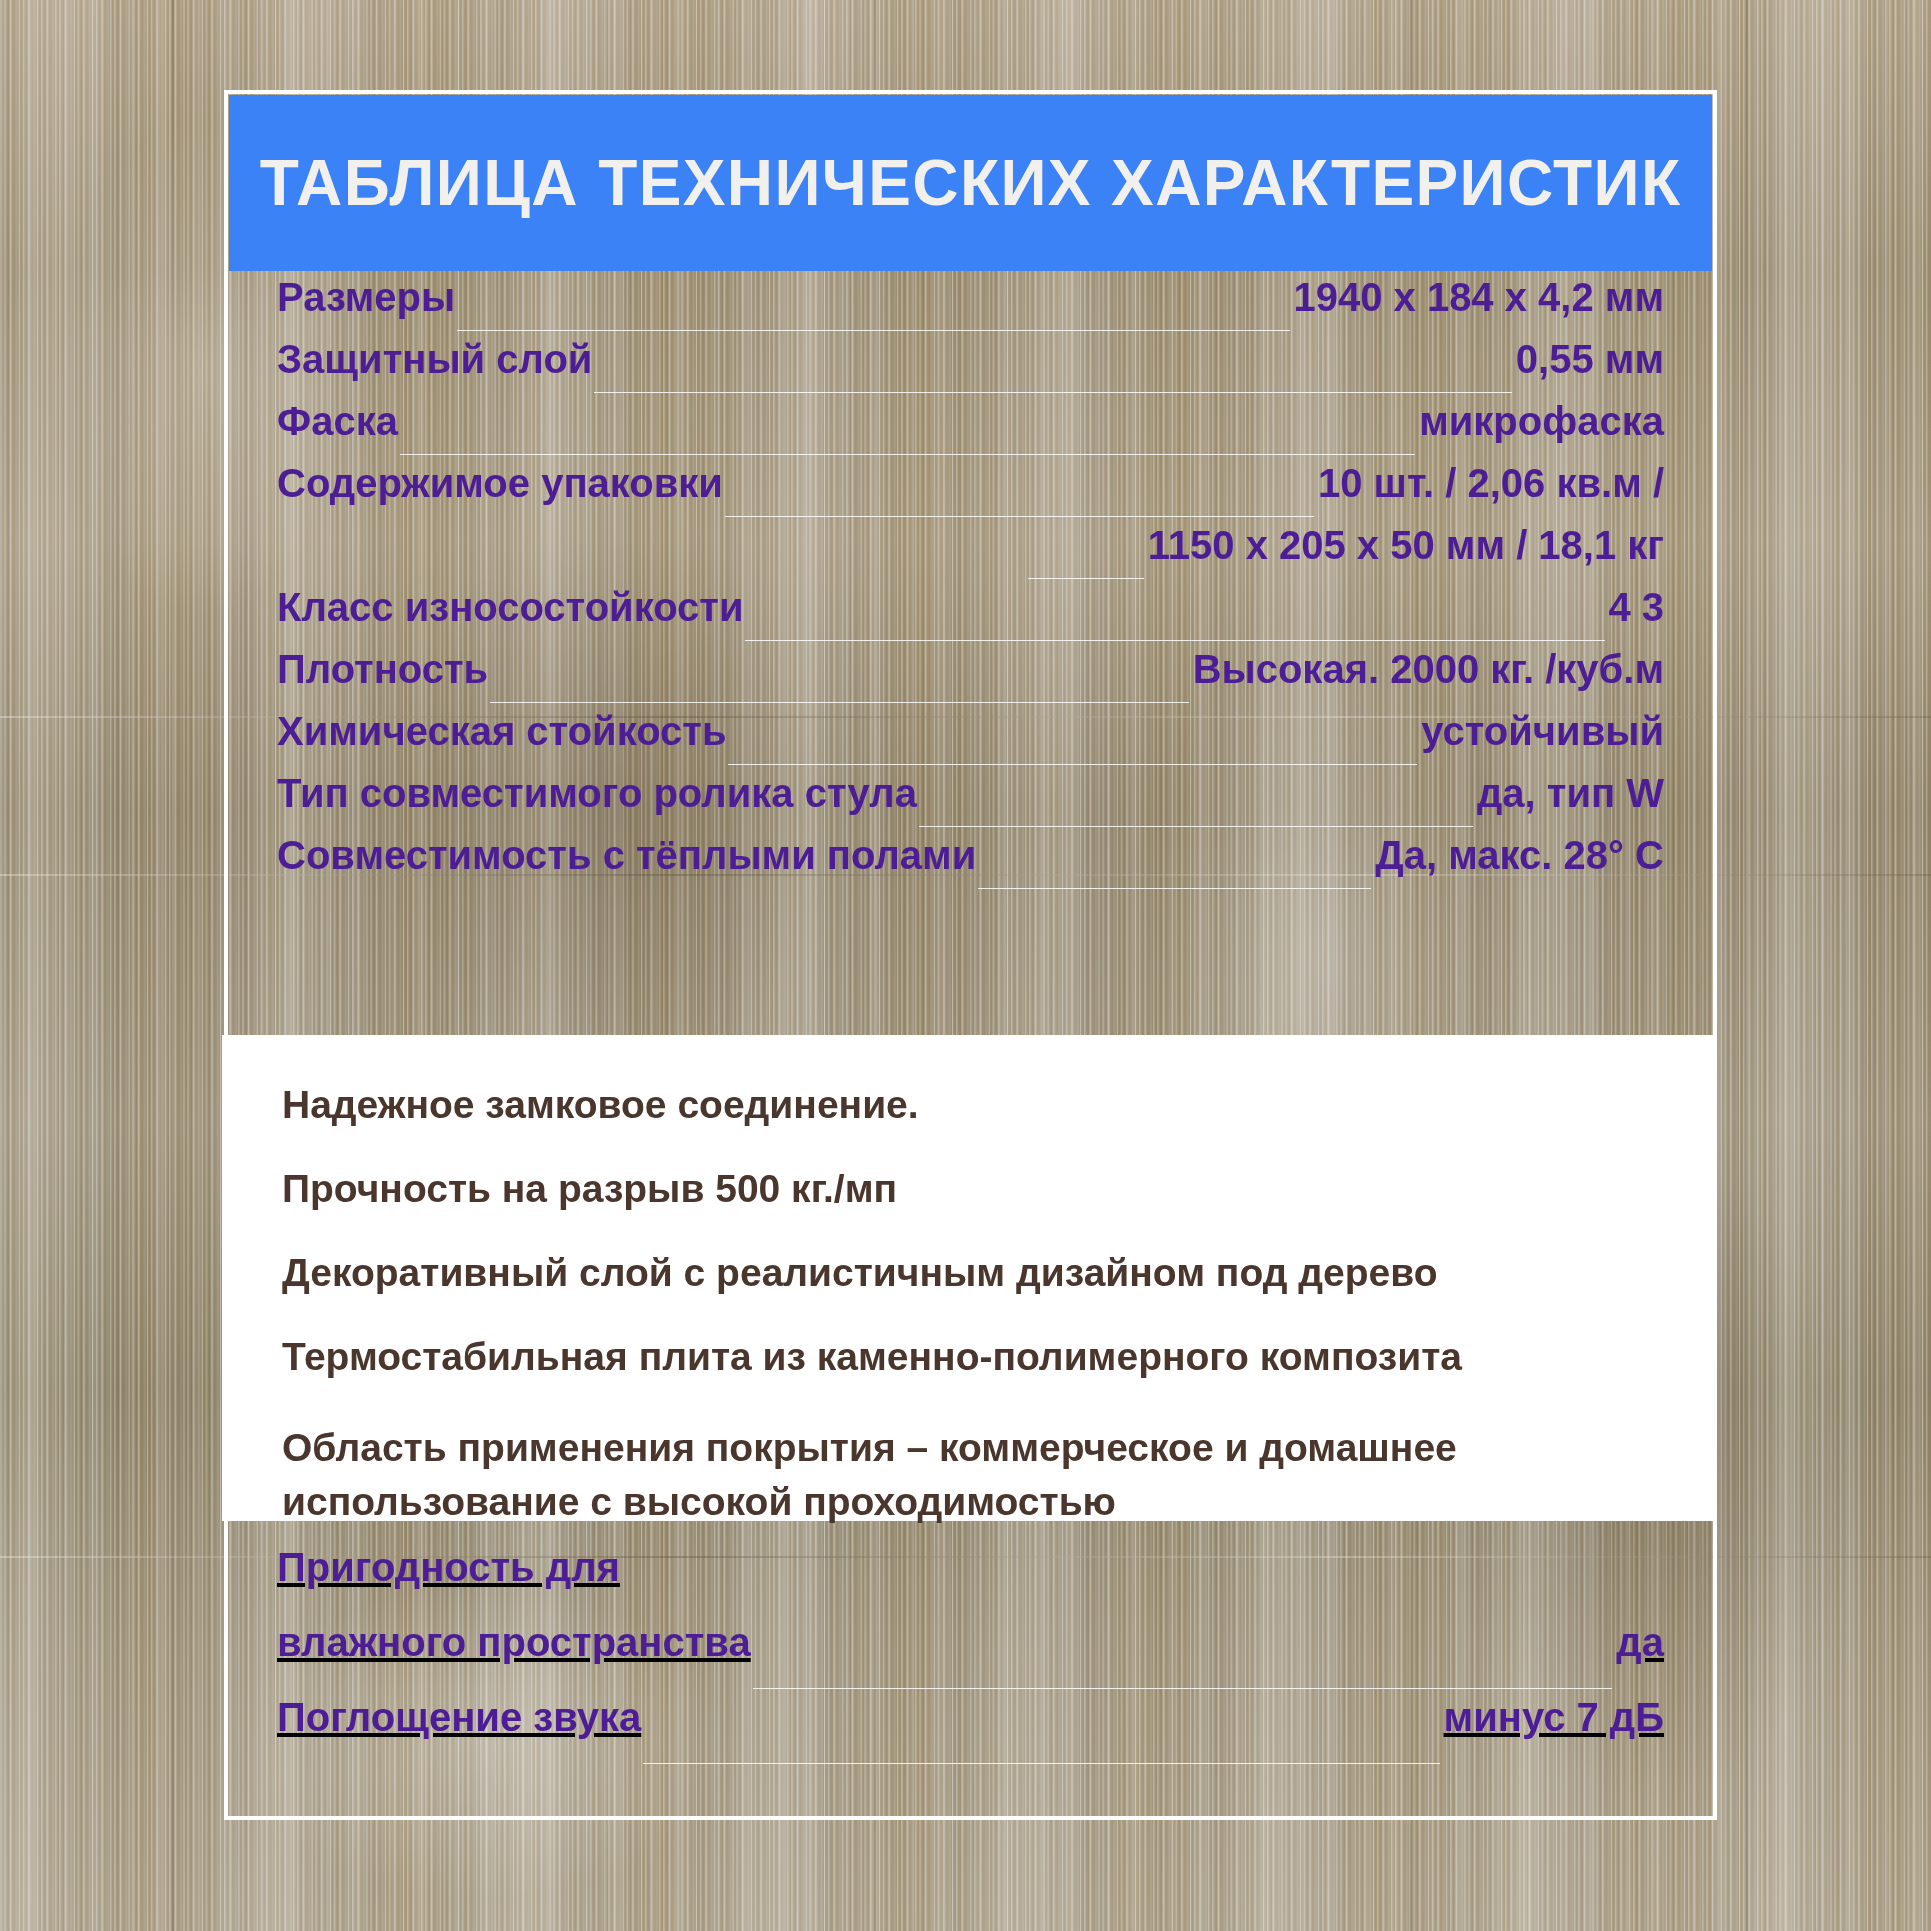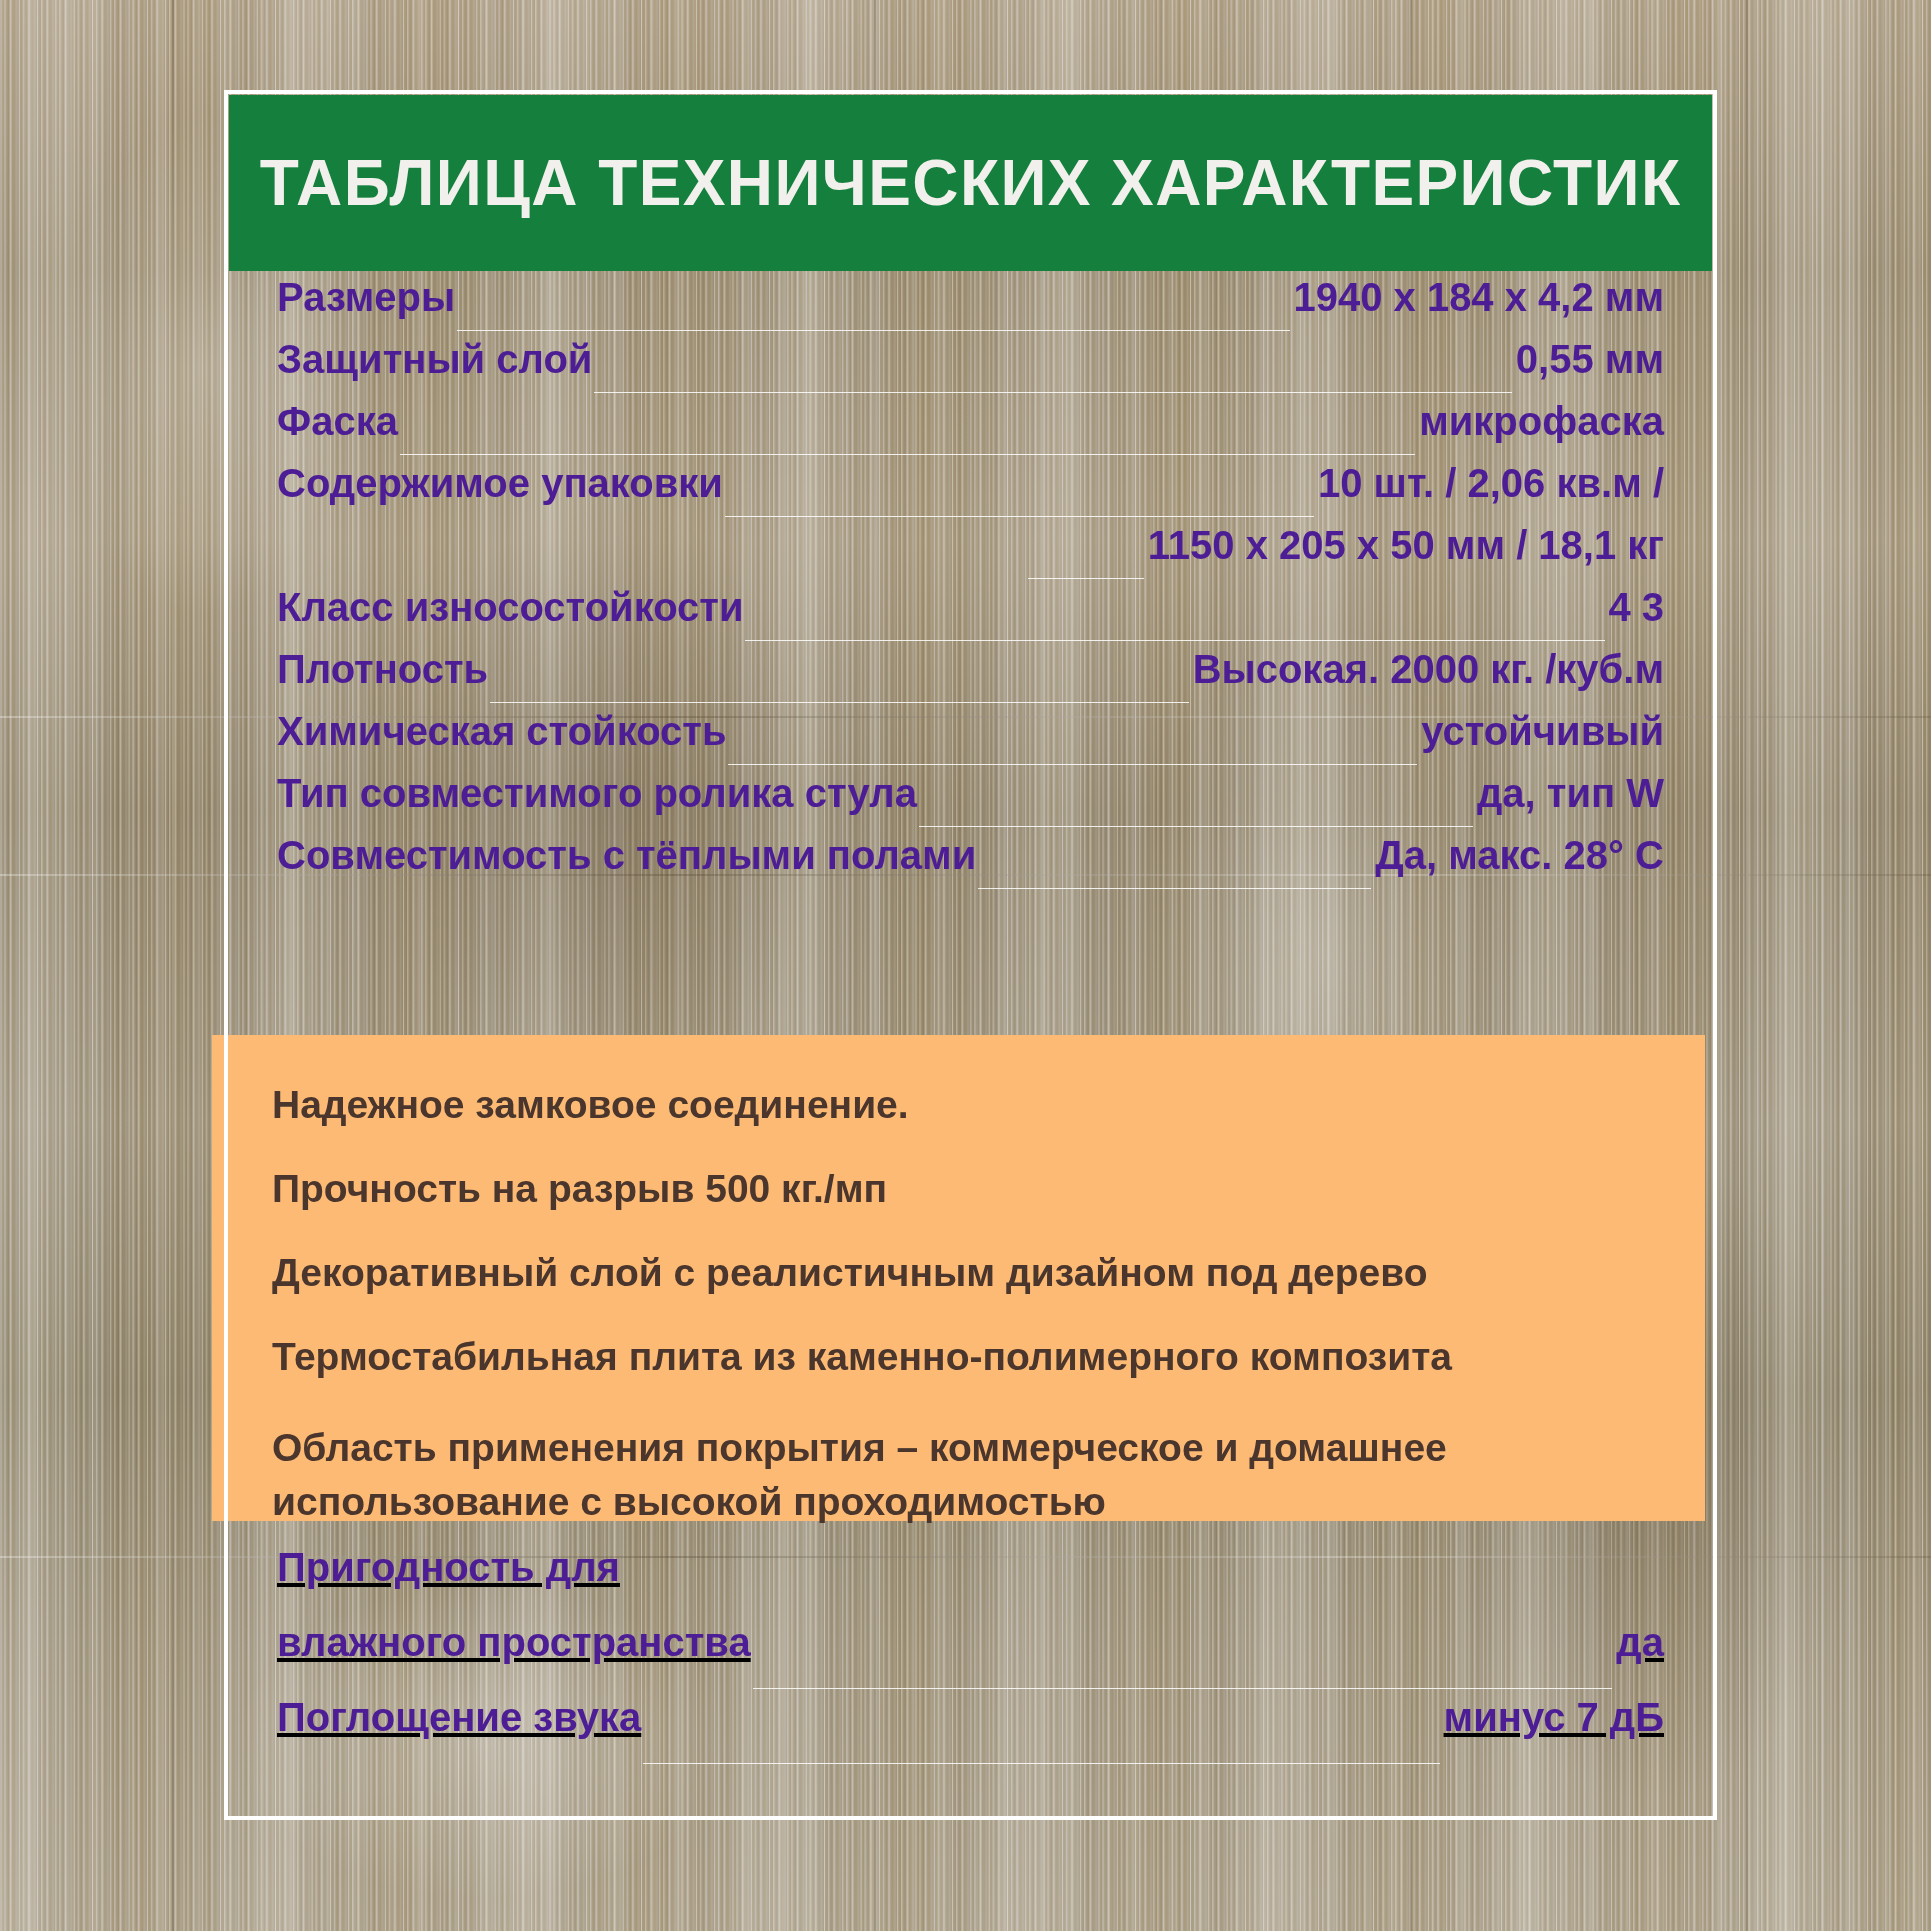--- a/index.html
+++ b/index.html
@@ -110,21 +110,21 @@
     pointer-events: none;
   }
 
   
   .titlebar {
     position: absolute;
     left: 229px;
     top: 95px;
     width: 1483px;
     height: 176px;
-    background: #15803d;
+    background: #3b82f6;
     display: flex;
     align-items: center;
     justify-content: center;
     overflow: hidden;
   }
   .title-text {
     color: #f2f0ec;
     font-size: 64px;
     font-weight: bold;
     letter-spacing: 1.4px;
@@ -163,25 +163,25 @@
     background: rgba(255,255,255,0.85);
     z-index: 1;
   }
   .spec-row .val { position: relative; z-index: 2; padding-left: 3.9px; text-align: right; }
   .spec-row.cont { justify-content: flex-end; padding-left: 24px; }
   .spec-row.cont .dots { flex: 0 0 116px; }
 
   
   .features {
     position: absolute;
-    left: 212px;
+    left: 222px;
     top: 1035px;
     width: 1493px;
     height: 486px;
-    background: #fdba74;
+    background: #ffffff;
     box-sizing: border-box;
     padding: 50px 60px 0 60px;
   }
   .feat-line {
     color: #4a362c;
     font-size: 39px;
     font-weight: bold;
     line-height: 1.0;
     margin-bottom: 45px;
     white-space: nowrap;

